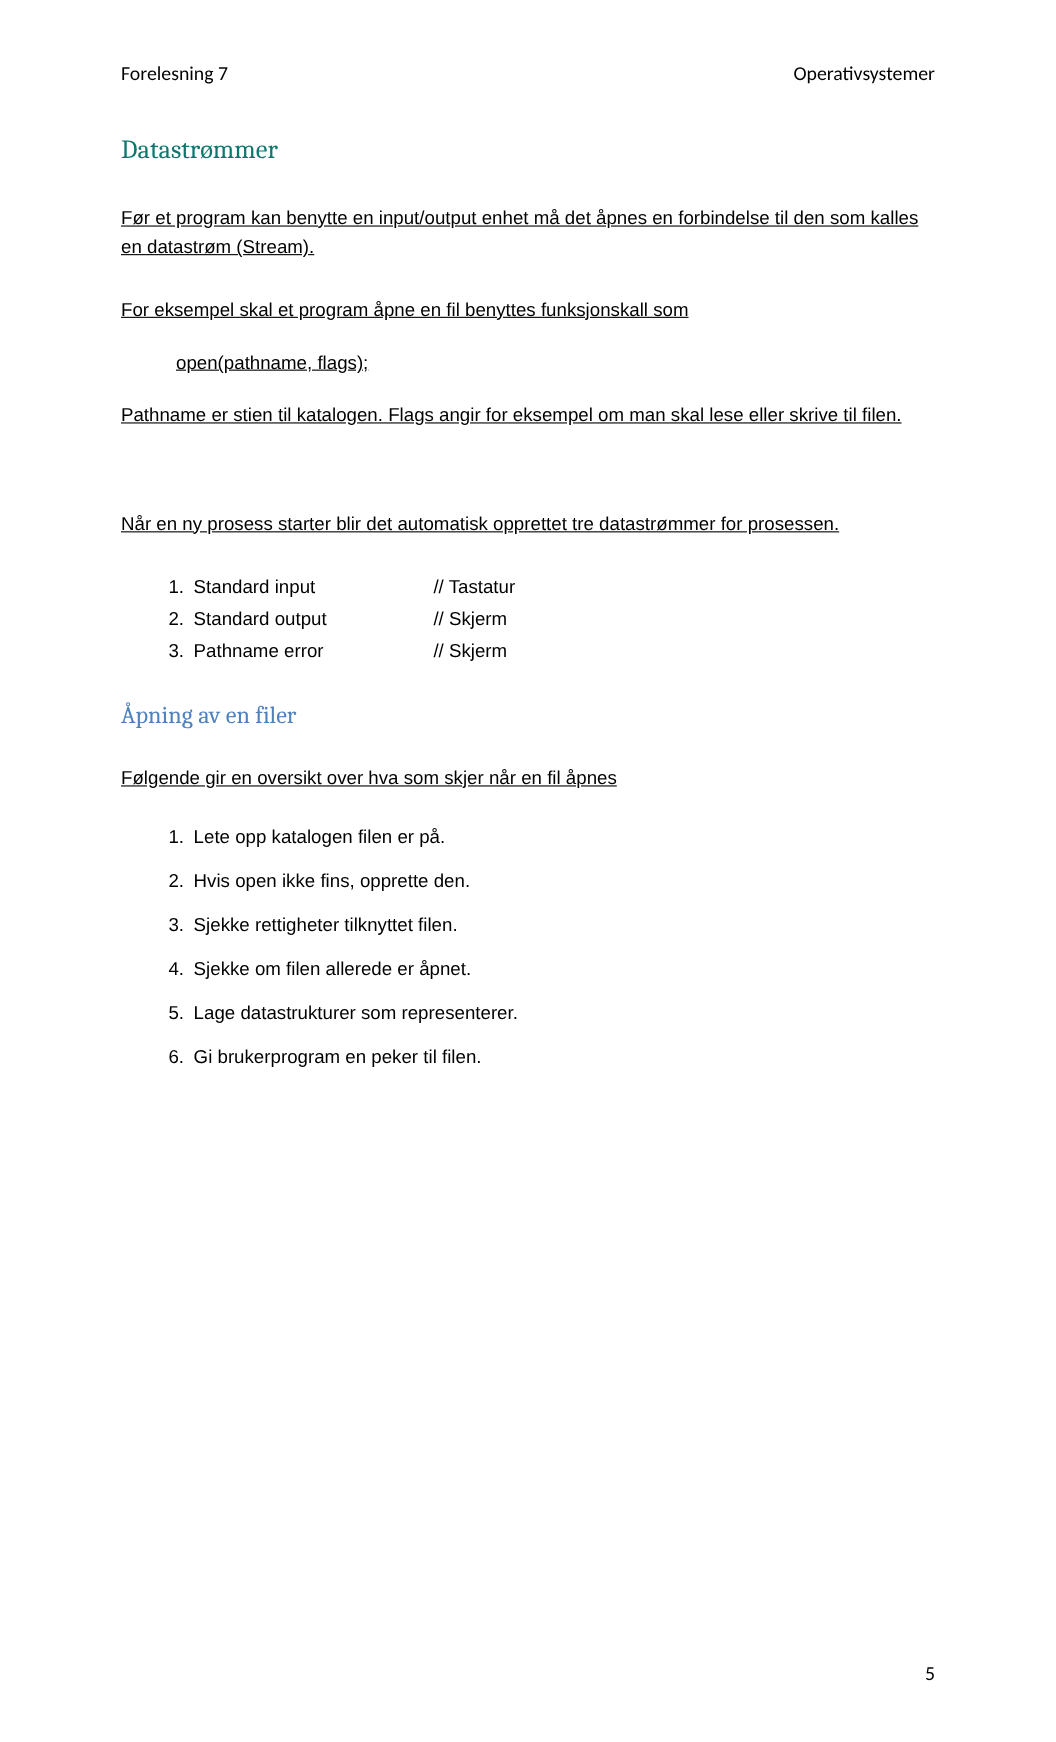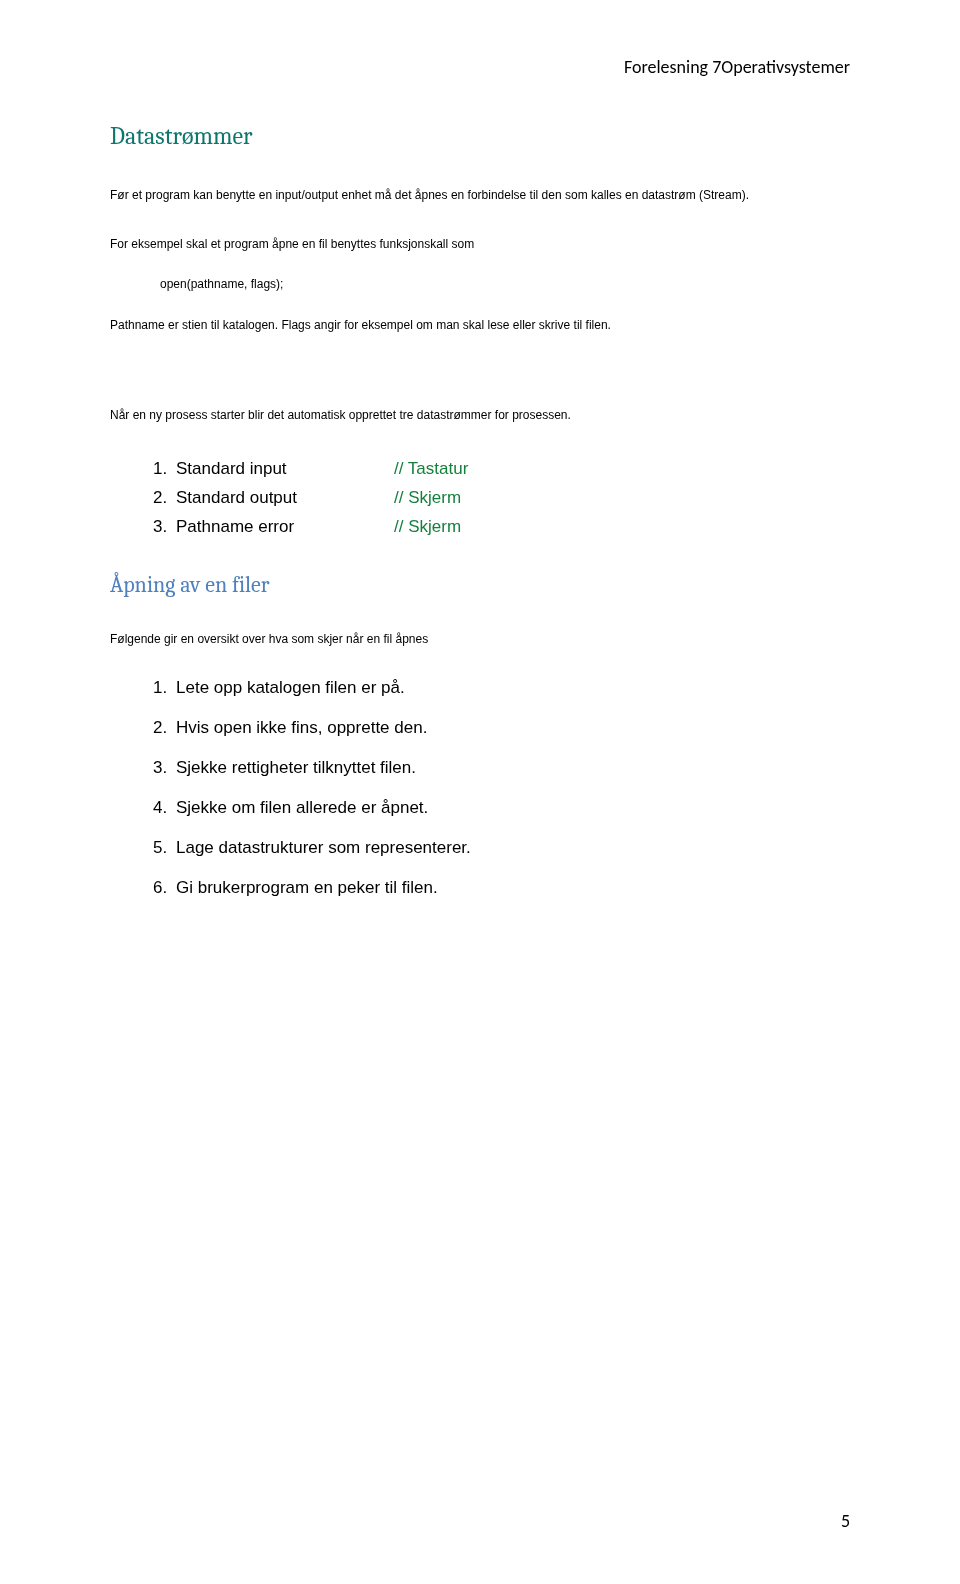--- a/index.html
+++ b/index.html
@@ -11,44 +11,45 @@
   }
   .page {
     width: 960px;
     height: 1584px;
     position: relative;
     box-sizing: border-box;
     padding: 56px 110px 0 110px;
   }
   .header {
     display: flex;
-    justify-content: flex-end;
+    justify-content: space-between;
     font-family: Calibri, Arial, sans-serif;
     font-size: 18px;
     color: #000;
     margin-bottom: 44px;
   }
   .h2 {
     font-family: Cambria, Georgia, serif;
     font-size: 24px;
     color: #0f766e;
     font-weight: 400;
     margin: 0 0 36px 0;
   }
   .h3 {
     font-family: Cambria, Georgia, serif;
     font-size: 22px;
     color: #4f81bd;
     font-weight: 400;
     margin: 0 0 32px 0;
   }
   .para {
-    font-size: 12px;
+    font-size: 17px;
     line-height: 1.55;
     margin: 0 0 30px 0;
+    text-decoration: underline;
   }
   .indent {
     padding-left: 50px;
   }
   ol.stream-list {
     font-size: 17px;
     line-height: 1.7;
     margin: 0 0 30px 0;
     padding-left: 62px;
   }
@@ -56,21 +57,21 @@
     padding-left: 4px;
   }
   .ol-row {
     display: flex;
   }
   .ol-label {
     width: 218px;
     display: inline-block;
   }
   .ol-comment {
-    color: #15803d;
+    color: #000000;
     display: inline-block;
   }
   ol.open-list {
     font-size: 17px;
     padding-left: 62px;
     margin: 0;
   }
   ol.open-list li {
     padding-left: 4px;
     margin-bottom: 20px;

